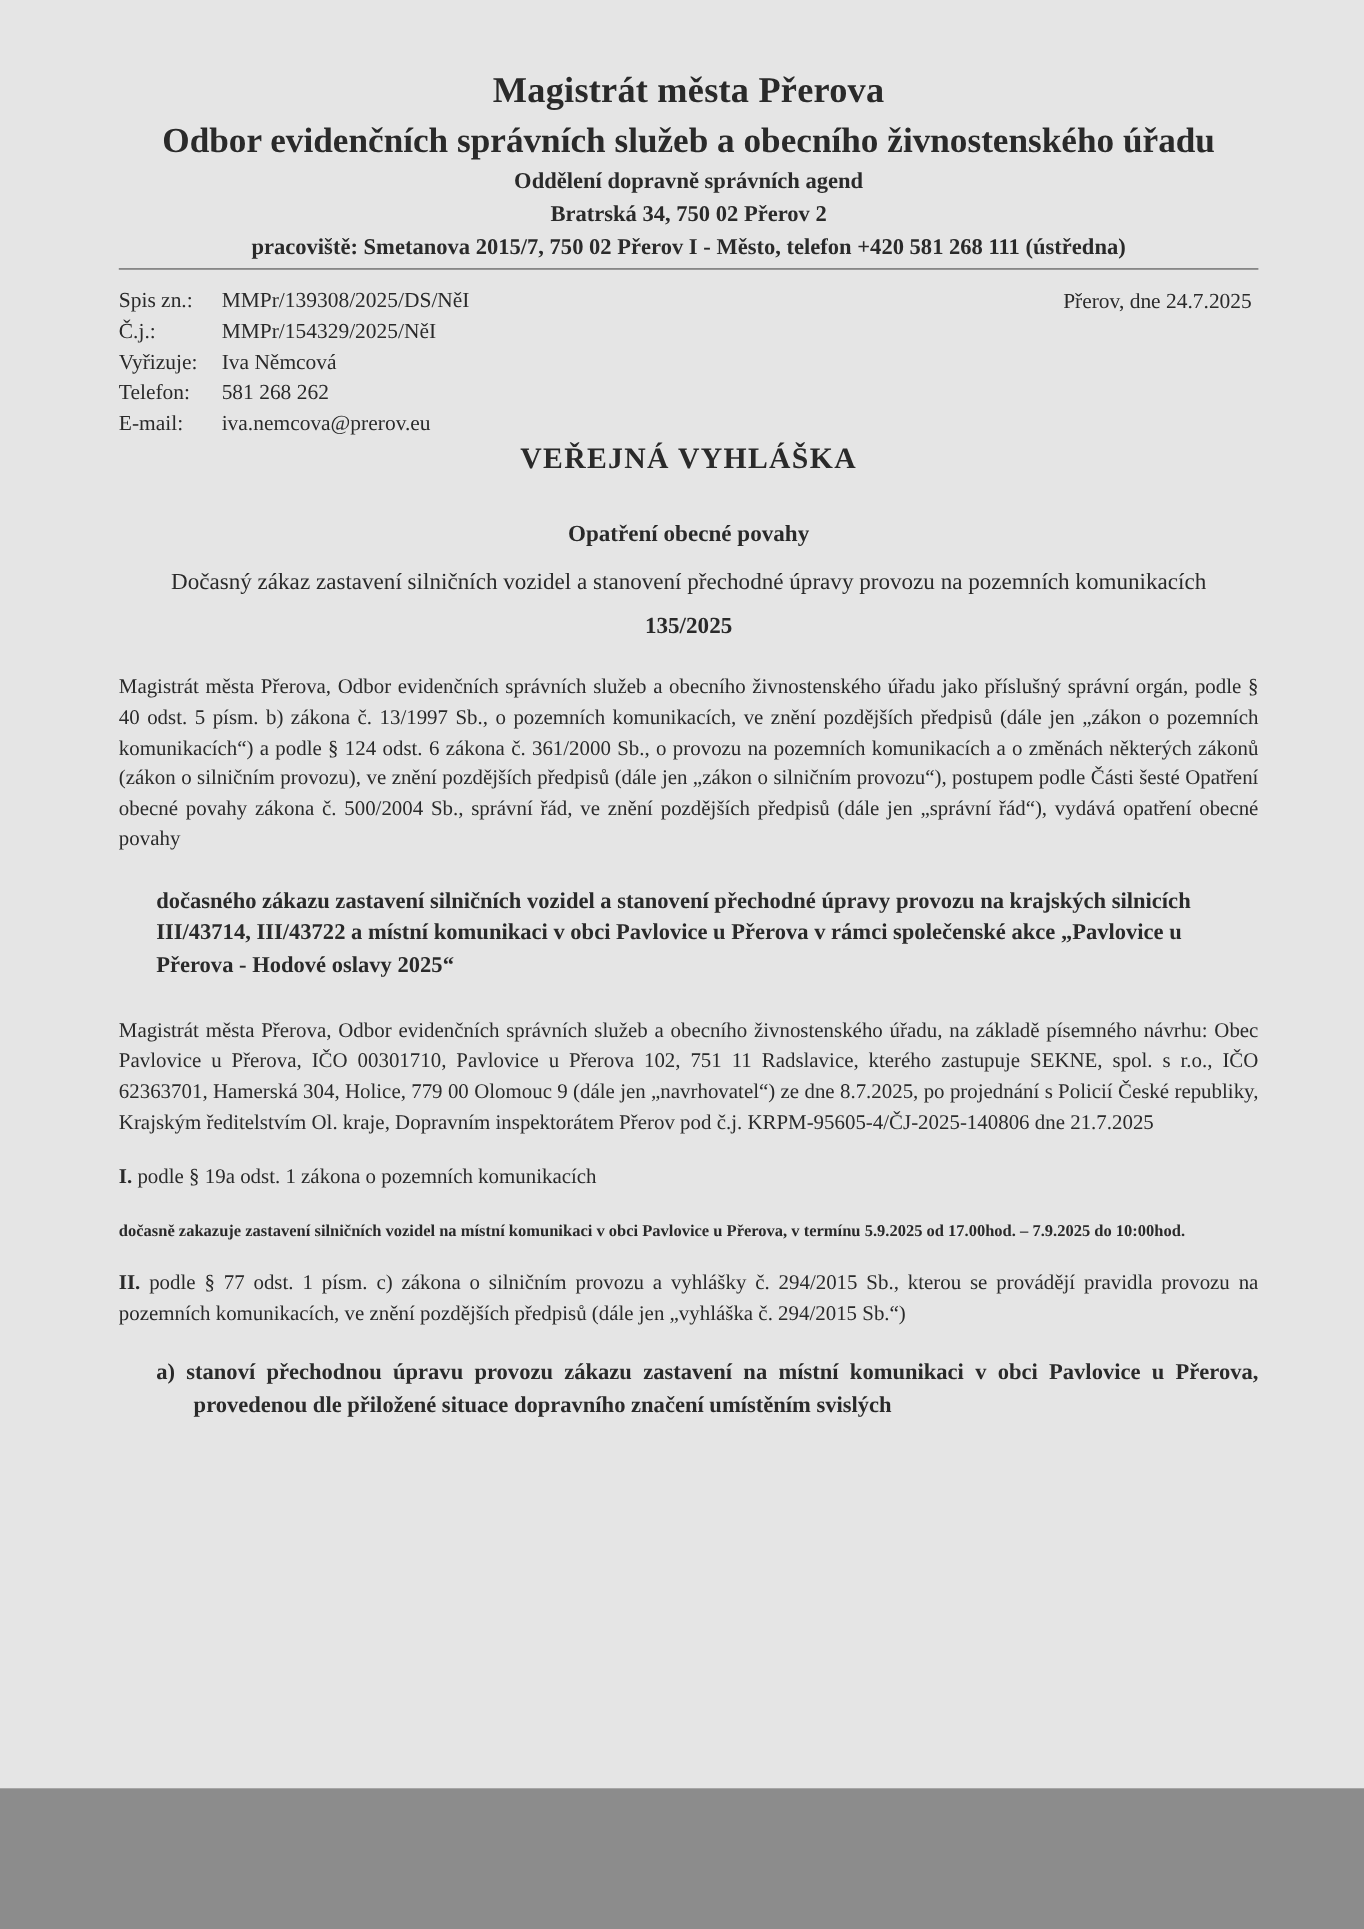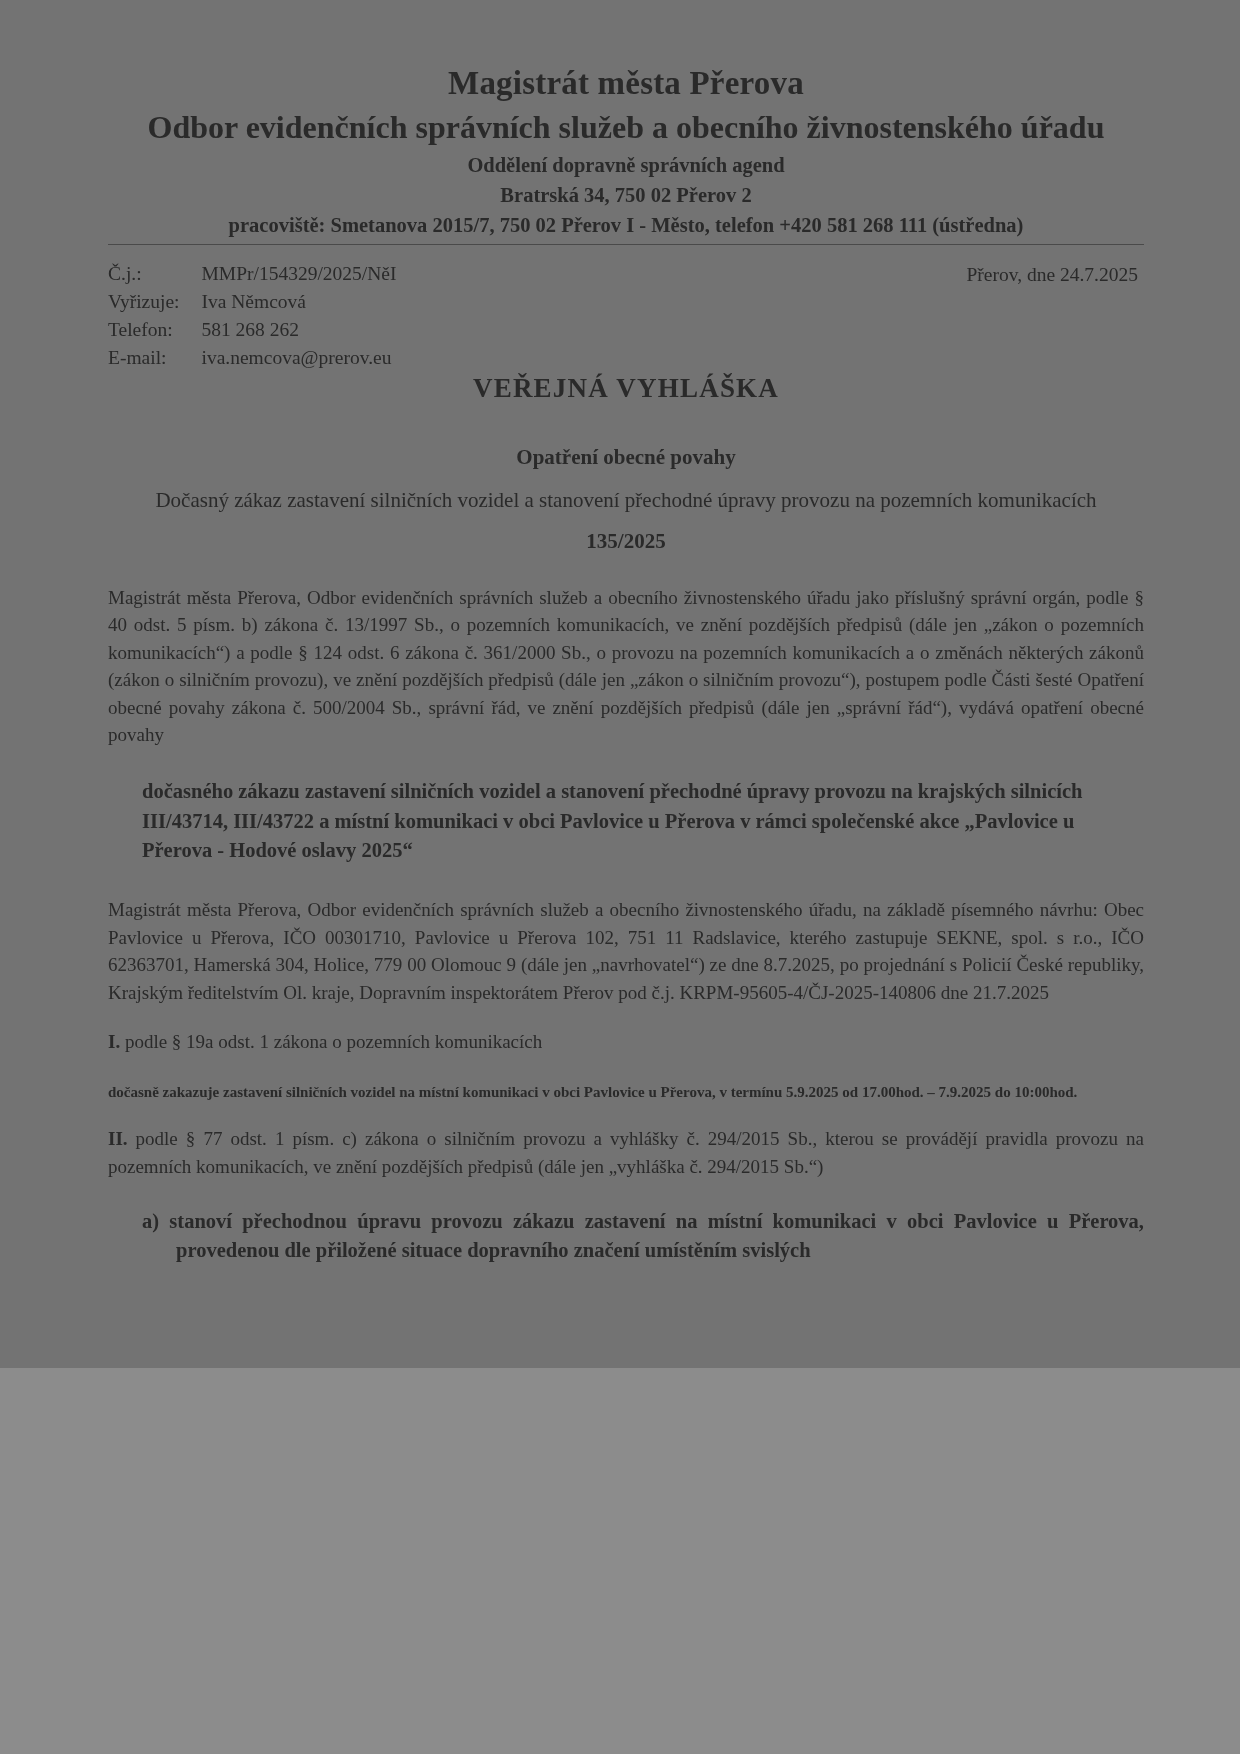--- a/index.html
+++ b/index.html
@@ -4,23 +4,23 @@
 <title>Veřejná vyhláška — Magistrát města Přerova</title>
 <style>
   html, body {
     margin: 0;
     padding: 0;
     background: #8c8c8c;
   }
   .page {
     position: relative;
     width: 1240px;
-    height: 1368px;
+    height: 1626px;
     margin: 0 auto;
-    background: #737373;
+    background: #e5e5e5;
     box-sizing: border-box;
     padding: 56px 96px 40px 108px;
     font-family: "Liberation Serif", "DejaVu Serif", serif;
     color: #2a2a2a;
     overflow: hidden;
   }
 
   
   .letterhead {
     text-align: center;
@@ -165,20 +165,24 @@
     <div class="lh-section">Oddělení dopravně správních agend</div>
     <div class="lh-address">Bratrská 34, 750 02 Přerov 2</div>
     <div class="lh-office">pracoviště: Smetanova 2015/7, 750 02 Přerov I - Město, telefon +420 581 268 111 (ústředna)</div>
   </div>
   <hr class="rule">
 
   <div class="refwrap">
     <table class="reftable">
       <tbody>
         <tr>
+          <td class="lbl">Spis zn.:</td>
+          <td>MMPr/139308/2025/DS/NěI</td>
+        </tr>
+        <tr>
           <td class="lbl">Č.j.:</td>
           <td>MMPr/154329/2025/NěI</td>
         </tr>
         <tr>
           <td class="lbl">Vyřizuje:</td>
           <td>Iva Němcová</td>
         </tr>
         <tr>
           <td class="lbl">Telefon:</td>
           <td>581 268 262</td>

